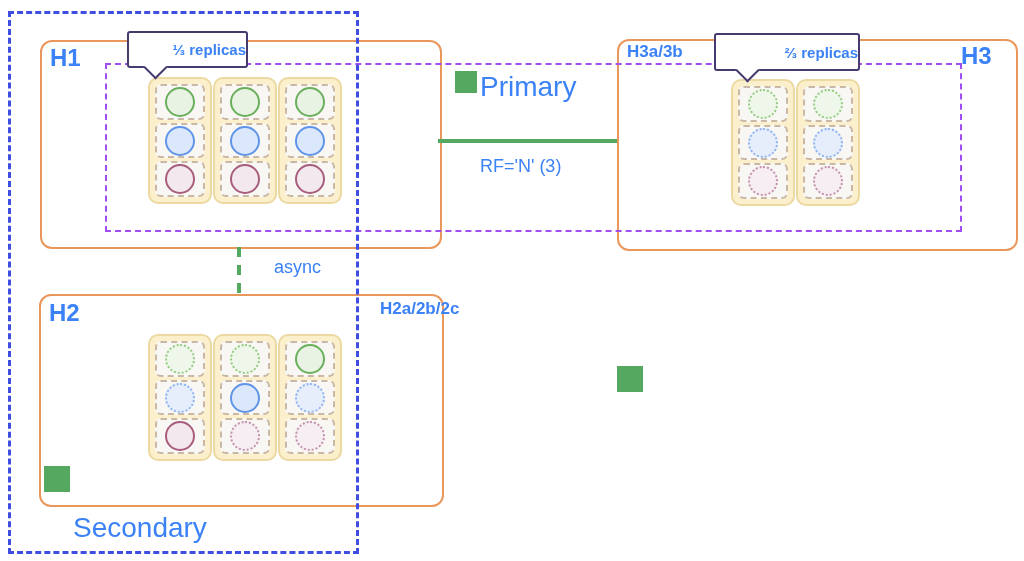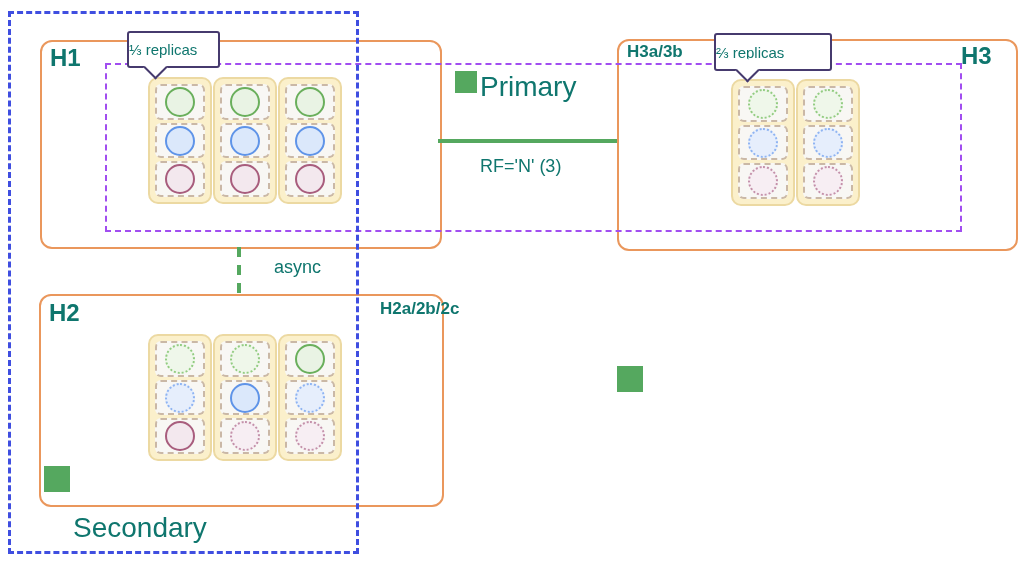--- a/index.html
+++ b/index.html
@@ -1,18 +1,18 @@
 <!DOCTYPE html>
 <html><head>
 <meta charset="utf-8">
 <style>
   html,body { margin:0; padding:0; background:#ffffff; }
   #canvas {
     position:relative; width:1024px; height:561px; background:#ffffff;
-    font-family:"Liberation Sans","DejaVu Sans",sans-serif; color:#0f766e;
+    font-family:"Liberation Sans","DejaVu Sans",sans-serif; color:#3b82f6;
     overflow:hidden;
     border-radius:21px;
   }
 
   
   .cluster {
     position:absolute; border:2px solid #ea975c; border-radius:12px; background:transparent;
   }
   .cluster-label { position:absolute; font-weight:700; font-size:24px; }
   .zone-label { position:absolute; font-weight:700; font-size:17px; }
@@ -33,22 +33,22 @@
   }
   .link-label { position:absolute; font-size:18px; }
 
   
   .legend-square { position:absolute; background:#55a85f; }
   .legend-label { position:absolute; font-weight:400; font-size:28px; }
 
   
   .callout {
     position:absolute; background:#ffffff; border:2.5px solid #463a6e; border-radius:3px;
-    display:flex; align-items:center; justify-content:flex-start;
-    font-weight:400; font-size:15px; z-index:30;
+    display:flex; align-items:center; justify-content:flex-end;
+    font-weight:700; font-size:15px; z-index:30;padding-left:28px;
   }
   .callout .tail {
     position:absolute; bottom:-9.5px; width:15px; height:15px; background:#ffffff;
     border-right:2.5px solid #463a6e; border-bottom:2.5px solid #463a6e;
     transform:rotate(45deg);
   }
 
   
   .grid { position:absolute; display:flex; gap:1px; z-index:5; }
   .tablet {

